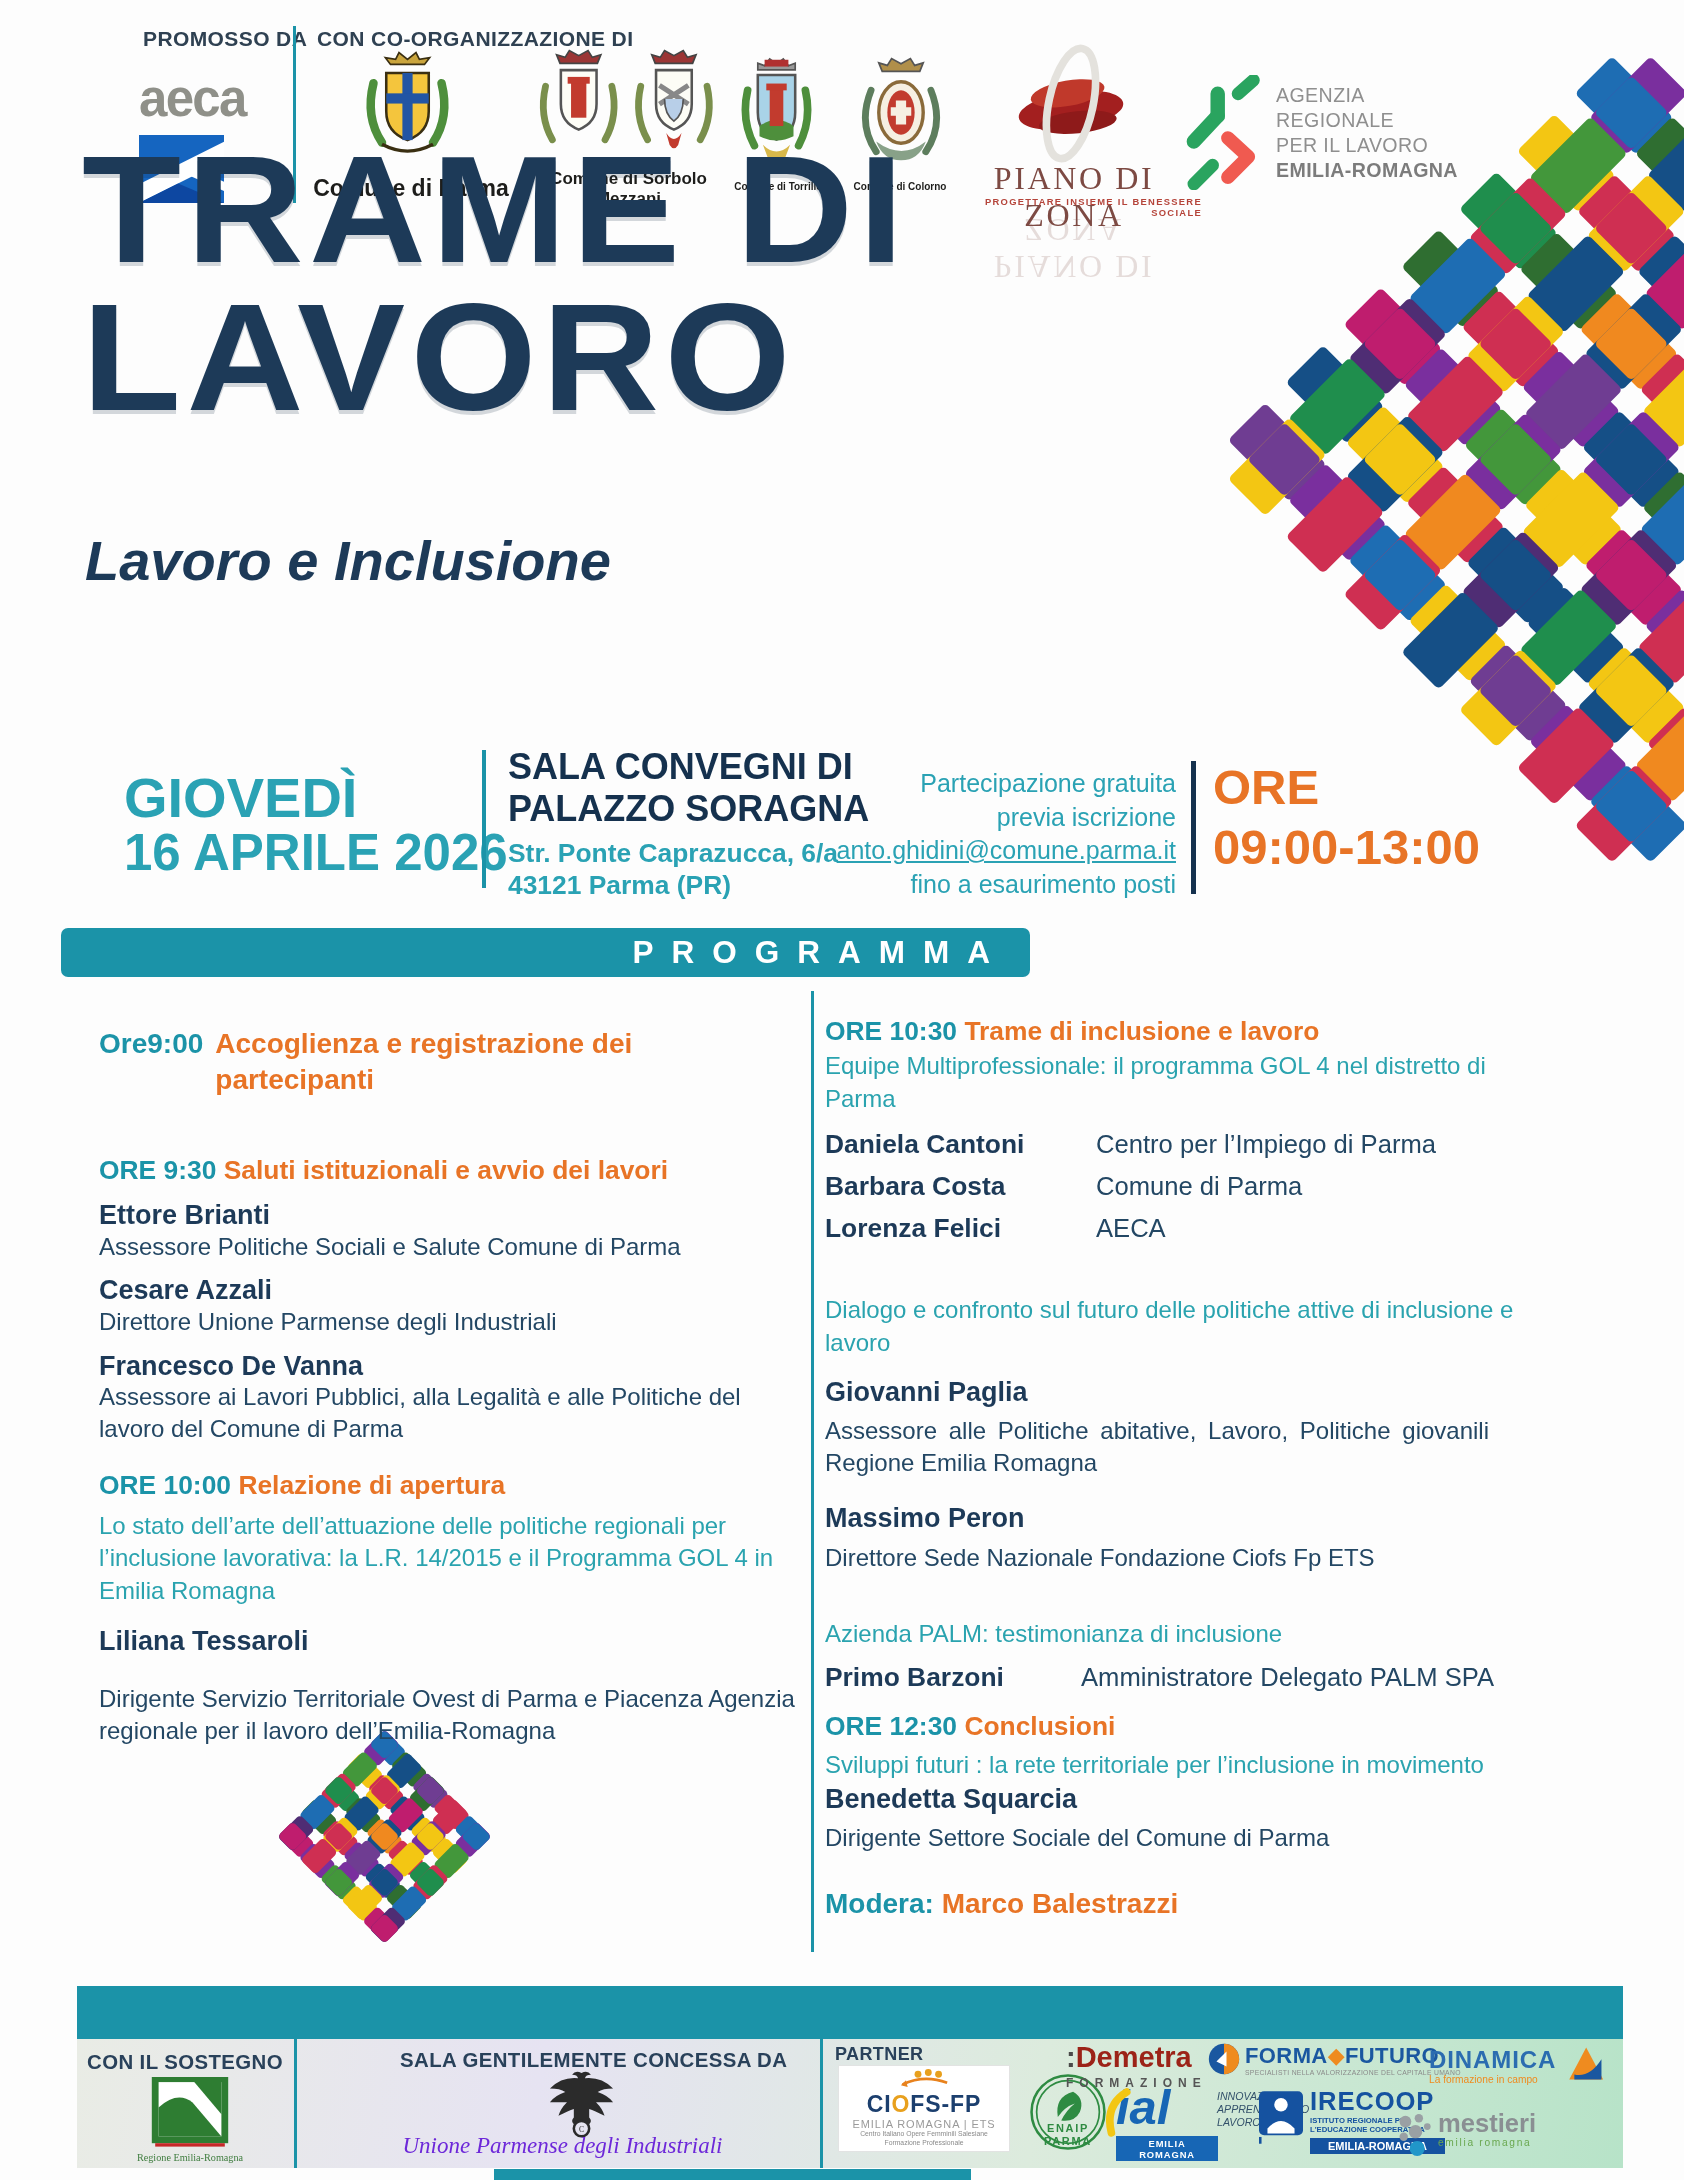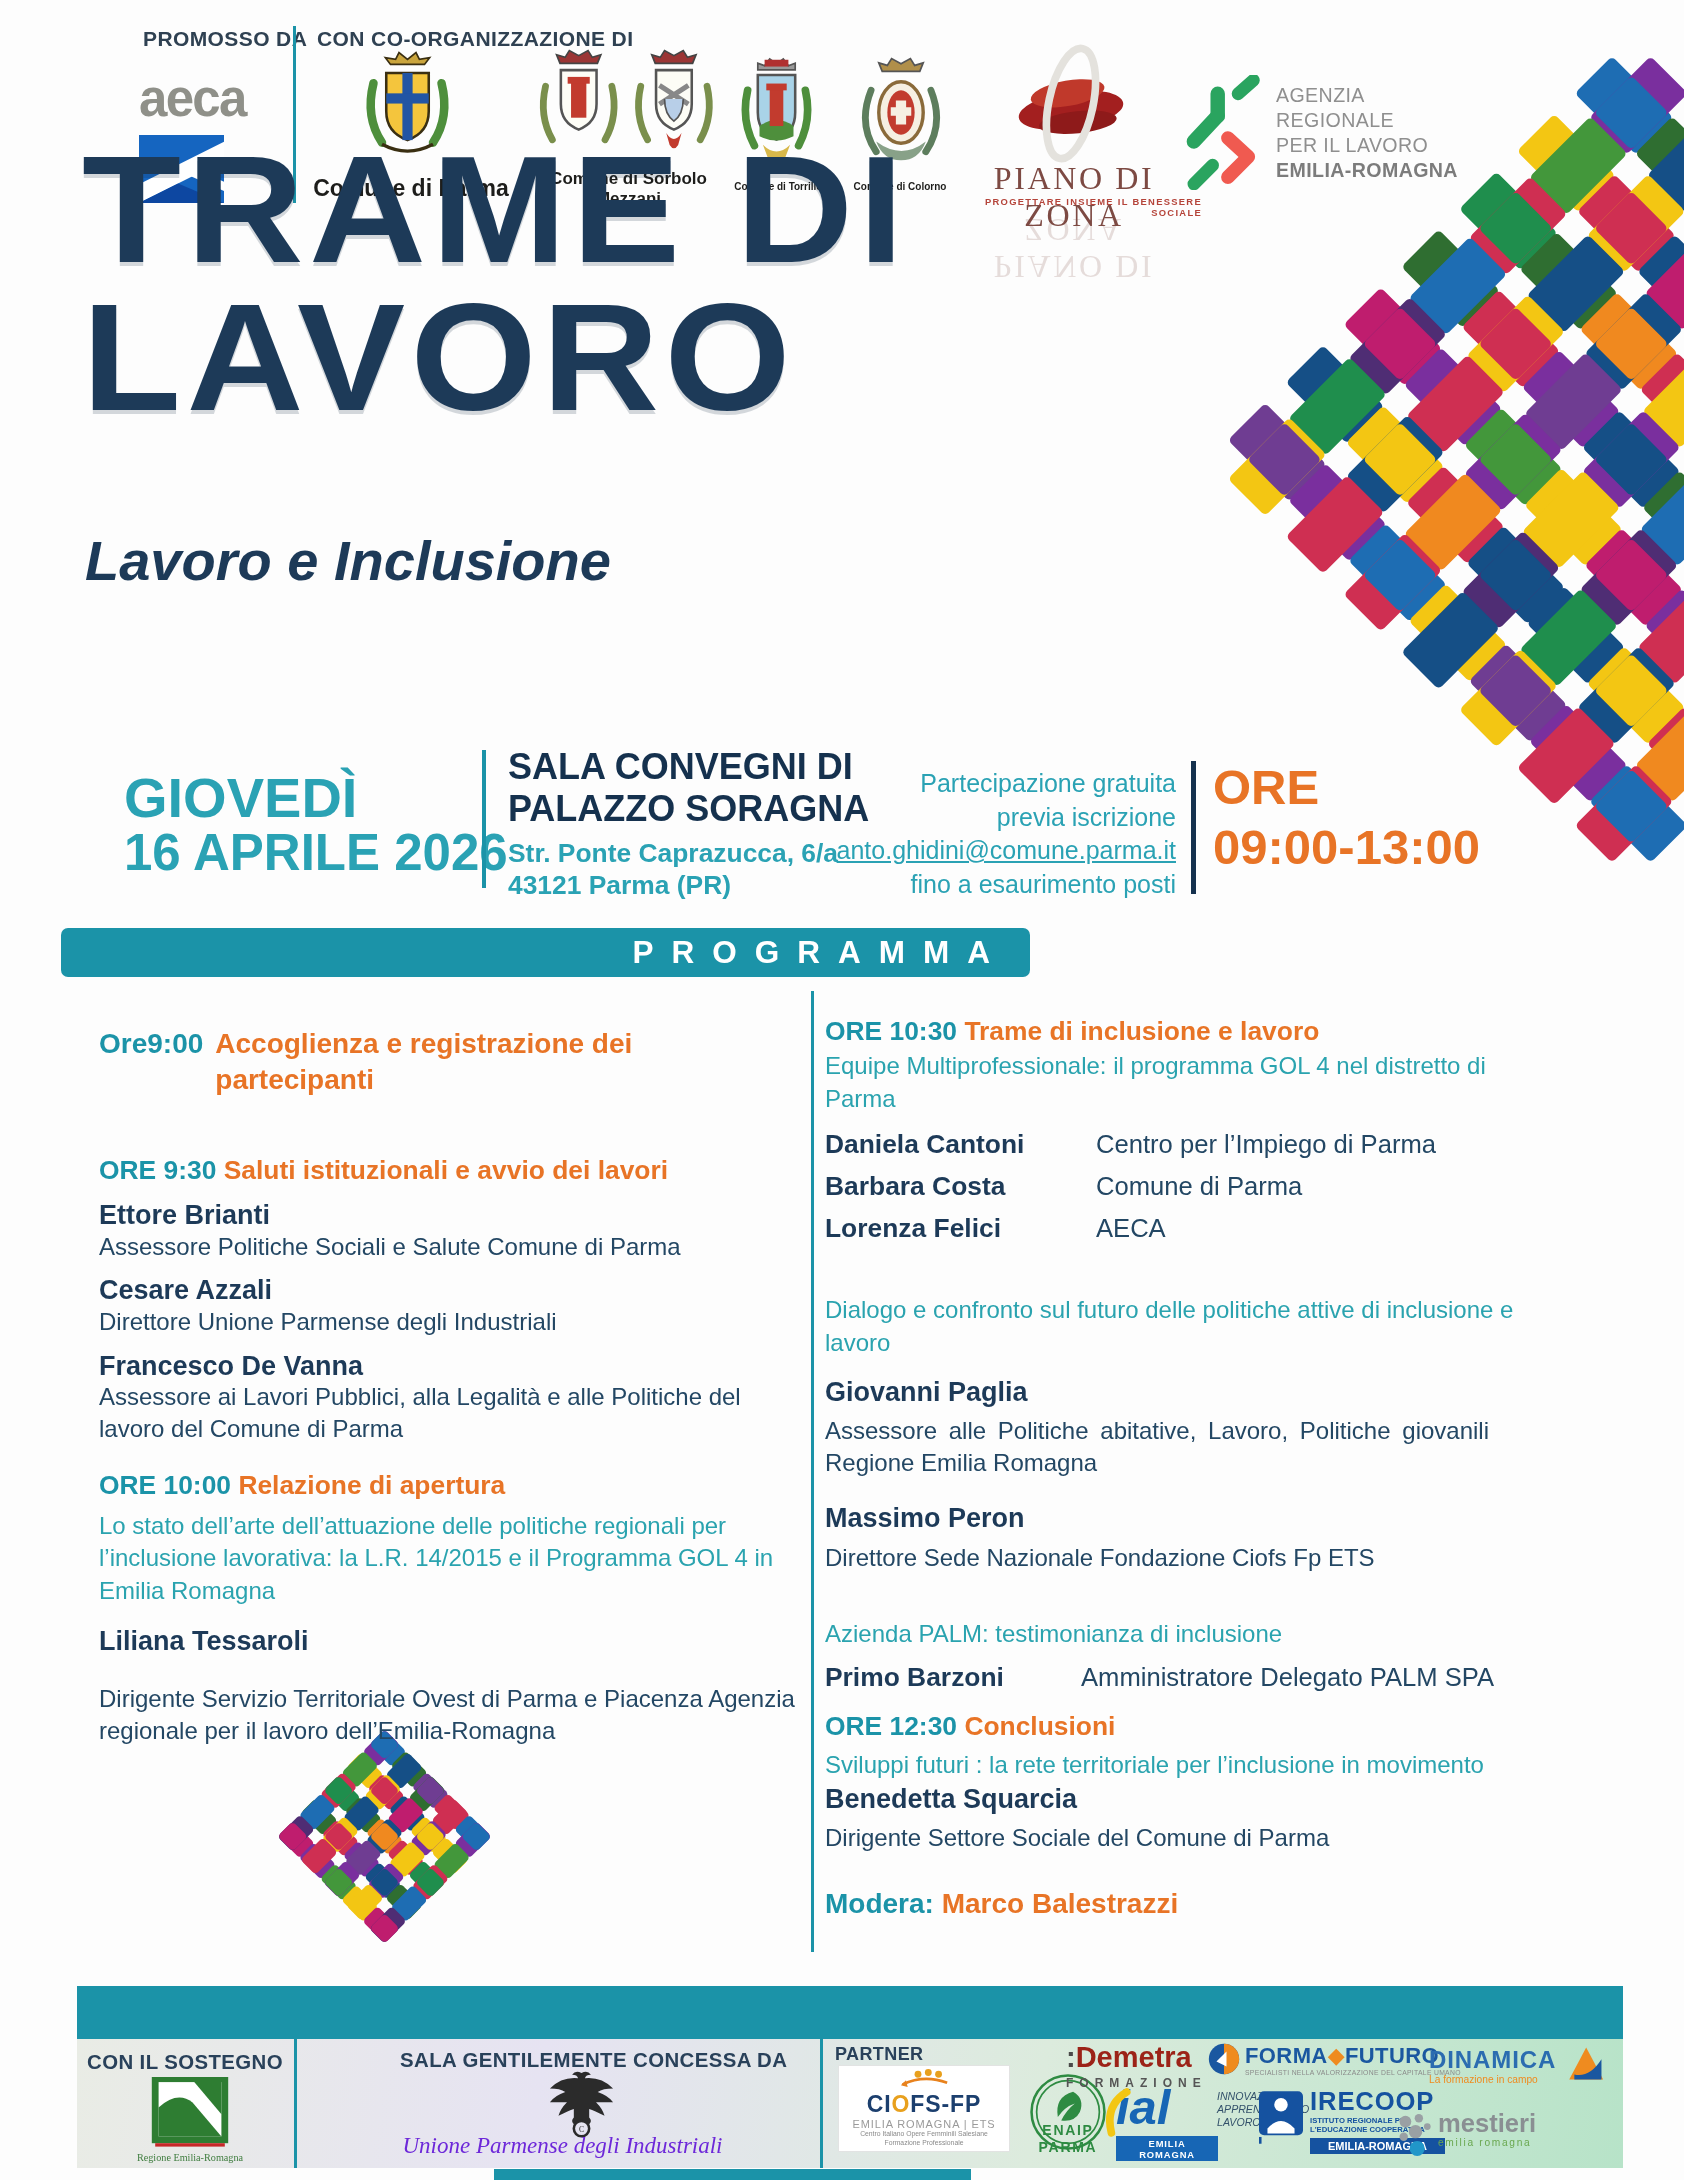--- a/index.html
+++ b/index.html
@@ -67,21 +67,21 @@
   .ff-name{font-size:22px;font-weight:800;color:#1a57a0;letter-spacing:0.4px;}
   .ff-dot{color:#ef8b1f;}
   .ff-tag{font-size:6.8px;color:#8a8a8a;letter-spacing:0.3px;}
   .ire-name{font-size:25.6px;font-weight:800;color:#1552a0;letter-spacing:0.9px;line-height:1;}
   .ire-sub{font-size:7.7px;font-weight:700;color:#1552a0;line-height:1.15;}
   .ire-bar{background:#1552a0;color:#fff;font-size:11px;font-weight:700;text-align:center;padding:1.7px 3.4px;}
   .din-name{font-size:24px;font-weight:700;color:#2b6cb0;letter-spacing:0.9px;}
   .din-tag{font-size:10.2px;color:#ef8b1f;}
   .mes-name{font-size:25.6px;font-weight:800;color:#8a8f93;line-height:1;}
   .mes-sub{font-size:10.2px;color:#6aa84f;letter-spacing:1.7px;}
-  .enaip-t{font-size:14px;font-weight:700;color:#2e8b42;letter-spacing:1.7px;text-align:center;line-height:1.2;}
+  .enaip-t{font-size:11px;font-weight:700;color:#2e8b42;letter-spacing:1.7px;text-align:center;line-height:1.2;}
 </style>
 </head>
 <body>
 
 <div class="poster">
 
   <div class="abs lbl" style="left:143px;top:27px;">PROMOSSO DA</div>
   <div class="abs aeca-txt" style="left:139px;top:73px;">aeca</div>
   <svg class="abs" style="left:139px;top:135px;" width="85" height="68" viewBox="0 0 100 80">
     <rect x="0" y="0" width="100" height="80" fill="#1565c0"></rect>

